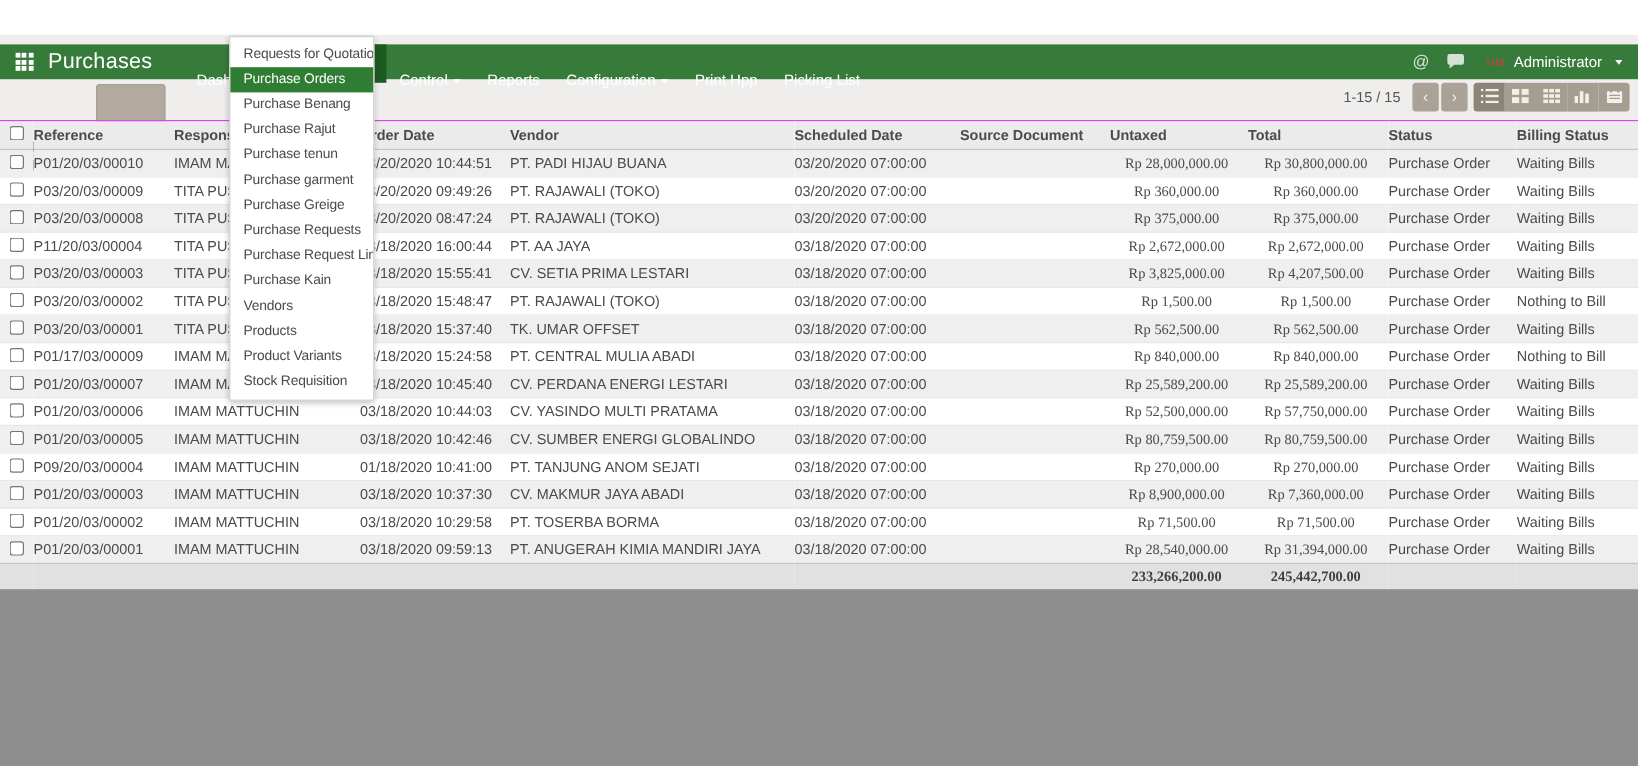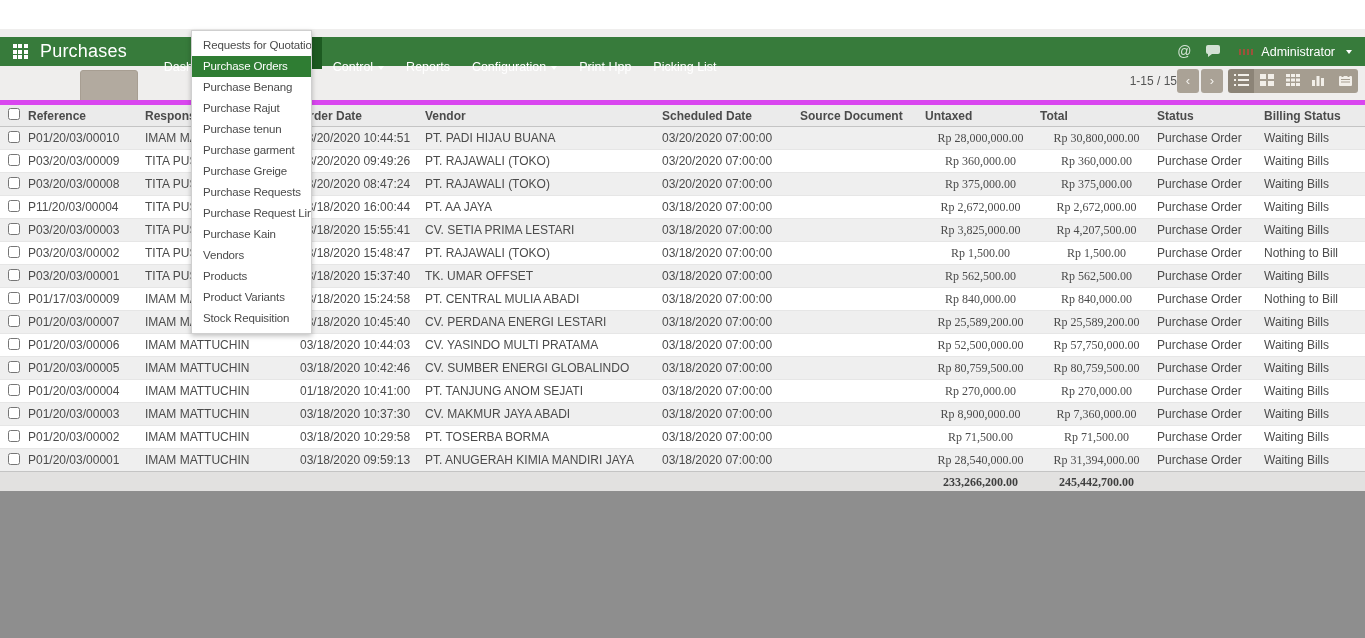--- a/index.html
+++ b/index.html
@@ -34,35 +34,35 @@
   .btn-import { background:#b2aa9f; border-color:#a79e92; }
 
   .search-wrap { position:absolute; left:677px; top:7px; width:681px; height:23px;
                  background:#fff; border:1px solid #dcdcdc; }
   .search-input { width:100%; height:100%; border:none; outline:none; background:transparent;
                   font-family:"Liberation Sans",sans-serif; font-size:12px; color:#555; padding:0 28px 0 8px; }
   .search-input::placeholder { color:#999; }
   .search-icon { position:absolute; right:5px; top:3px; cursor:pointer; display:flex; }
 
   .pager-row { position:absolute; right:7px; top:40px; display:flex; align-items:center; }
-  .pager-text { font-size:12px; color:#555; cursor:pointer; }
+  .pager-text { font-size:12px; color:#555; margin-right:10px; cursor:pointer; }
   .pager-btns { display:flex; gap:2px; margin-right:5px; }
   .pager-btn { width:22px; height:24px; background:#aaa296; border:none; border-radius:3px;
                color:#f4f2ee; font-size:13px; line-height:24px; text-align:center; cursor:pointer; }
   .view-switcher { display:flex; }
   .view-btn { width:26px; height:24px; background:#a59d90; border:none; display:flex;
               align-items:center; justify-content:center; cursor:pointer; }
   .view-btn:first-child { border-radius:3px 0 0 3px; }
   .view-btn:last-child { border-radius:0 3px 3px 0; }
   .view-btn.active { background:#8c8477; }
 
   
   .table-wrap { position:absolute; top:100px; left:0; width:1365px; }
   table { width:1365px; border-collapse:collapse; table-layout:fixed; font-size:12px; color:#4b4b4b; }
-  thead th { height:24px; background:#ebebeb; border-top:5px solid #d946ef; border-bottom:1px solid #c4c4c4;
+  thead th { height:24px; background:#ebebeb; border-top:1px solid #d946ef; border-bottom:1px solid #c4c4c4;
              font-weight:700; text-align:left; padding:0 8px 0 0; white-space:nowrap; overflow:hidden; cursor:pointer; }
   th.cb, td.cb { padding-left:8px; }
   tbody td { height:23px; padding:0 8px 0 0; white-space:nowrap; overflow:hidden; }
   tbody tr { border-bottom:1px solid #e6e6e6; cursor:pointer; }
   tbody tr:nth-child(odd) { background:#efefef; }
   tbody tr:nth-child(even) { background:#fff; }
   td.num, th.num { text-align:center; padding-right:4px;font-family:Liberation Serif, serif; }
   tfoot td { height:22px; background:#e2e1e0; border-top:1px solid #c4c4c4; font-weight:700; color:#3f3f3f; }
   input[type=checkbox] { width:12px; height:12px; cursor:pointer; }
 
@@ -364,21 +364,21 @@
           <td>CV. SUMBER ENERGI GLOBALINDO</td>
           <td>03/18/2020 07:00:00</td>
           <td></td>
           <td class="num">Rp 80,759,500.00</td>
           <td class="num">Rp 80,759,500.00</td>
           <td>Purchase Order</td>
           <td>Waiting Bills</td>
         </tr>
         <tr>
           <td class="cb"><input type="checkbox" style=""></td>
-          <td>P01/20/03/00004</td>
+          <td>P09/20/03/00004</td>
           <td>IMAM MATTUCHIN</td>
           <td>01/18/2020 10:41:00</td>
           <td>PT. TANJUNG ANOM SEJATI</td>
           <td>03/18/2020 07:00:00</td>
           <td></td>
           <td class="num">Rp 270,000.00</td>
           <td class="num">Rp 270,000.00</td>
           <td>Purchase Order</td>
           <td>Waiting Bills</td>
         </tr>

